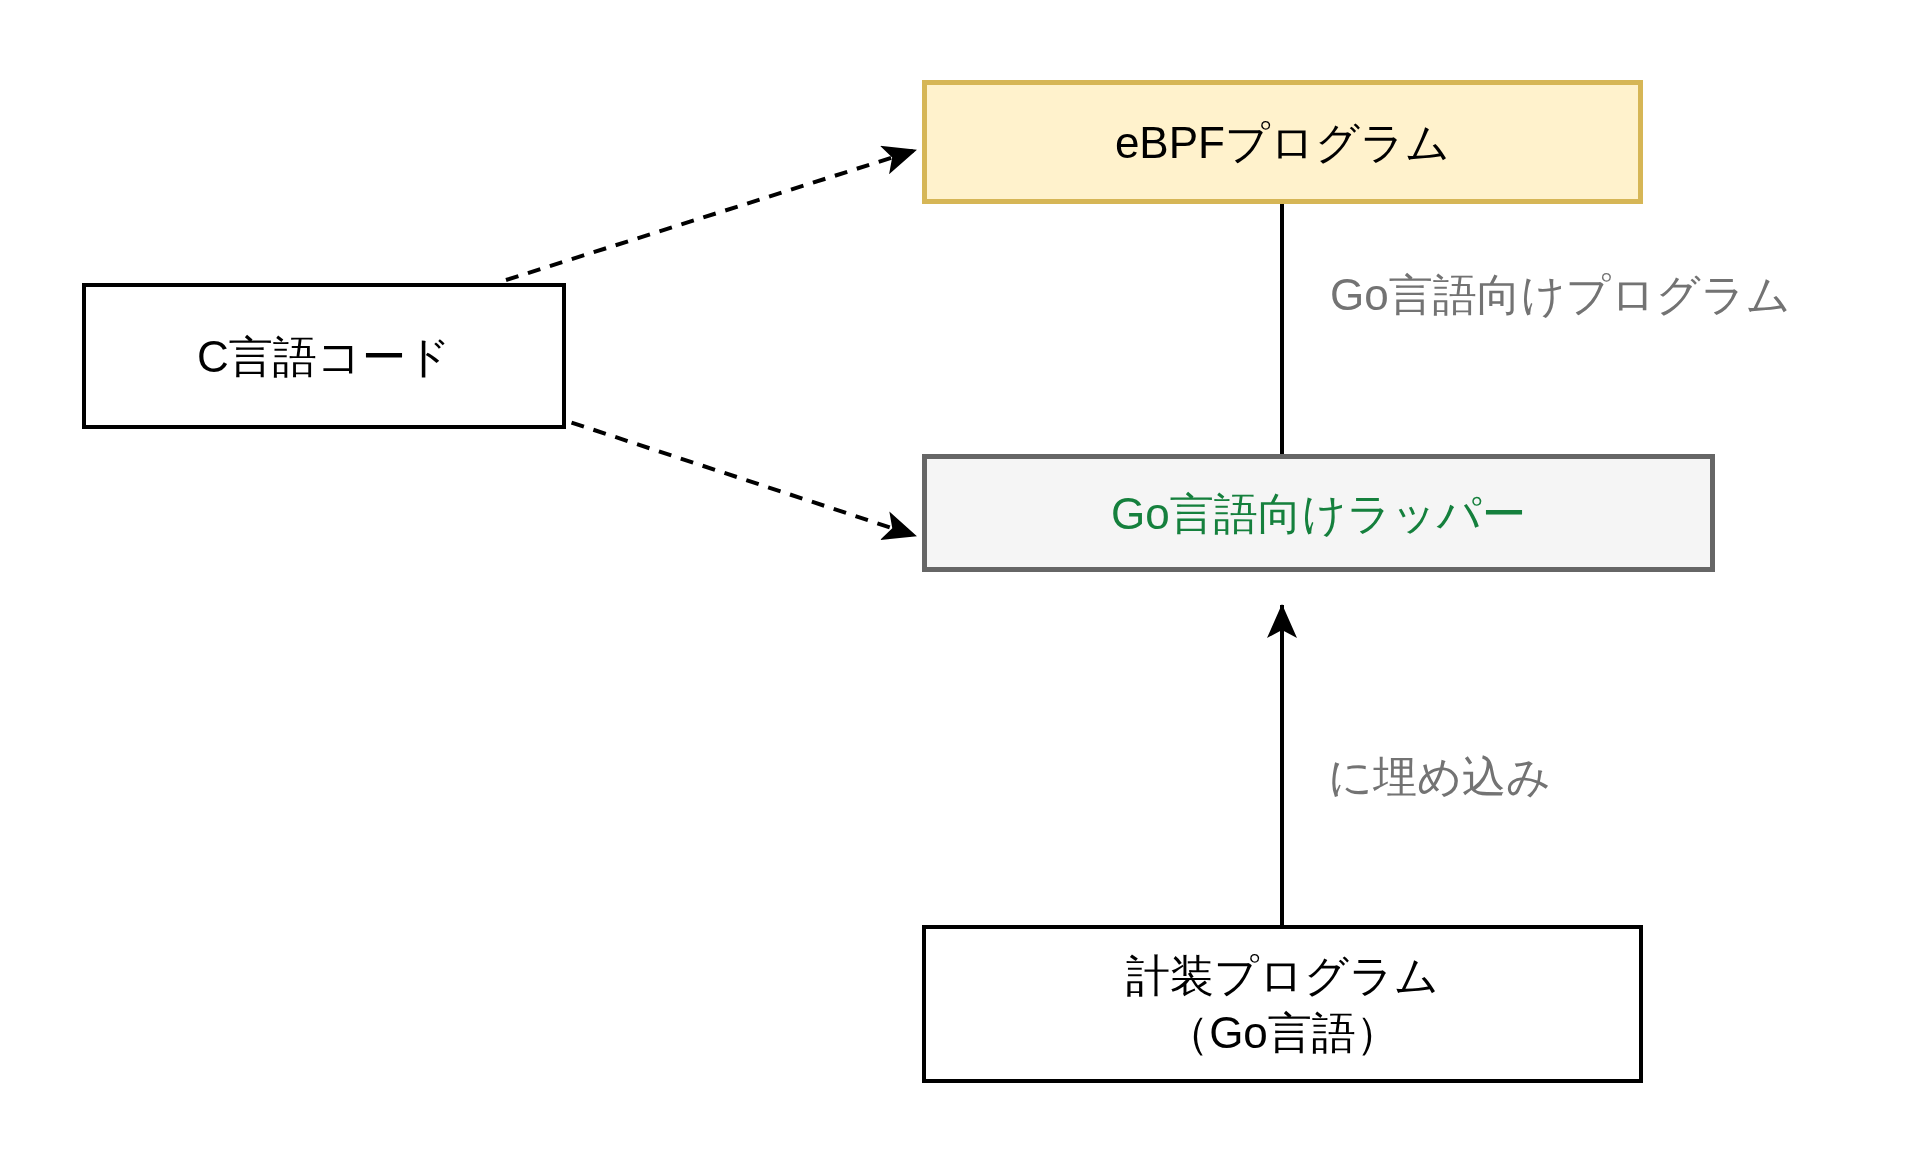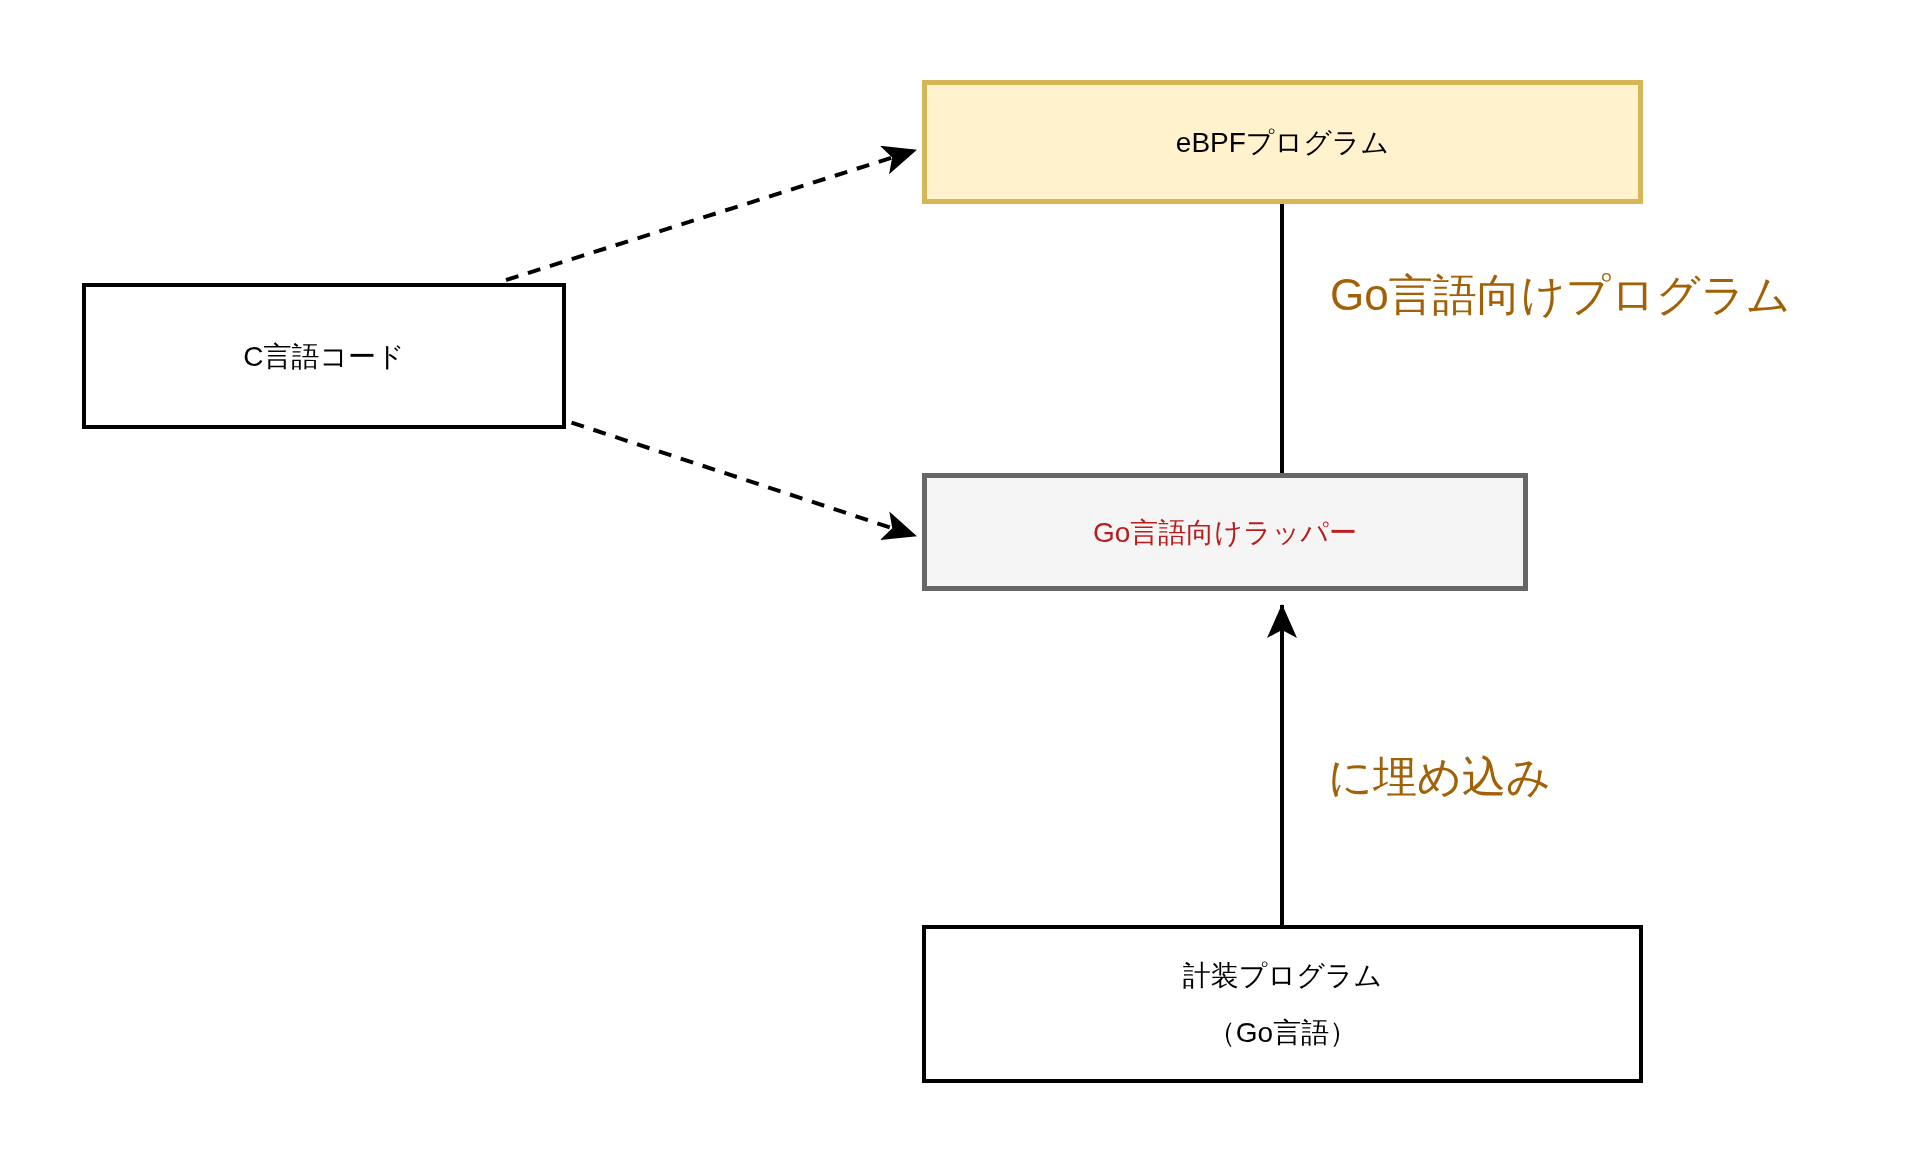--- a/index.html
+++ b/index.html
@@ -22,56 +22,56 @@
     top: 0;
     width: 1924px;
     height: 1164px;
   }
   .node {
     position: absolute;
     display: flex;
     align-items: center;
     justify-content: center;
     text-align: center;
-    font-size: 28px;
+    font-size: 44px;
     line-height: 57px;
     box-sizing: border-box;
     white-space: nowrap;
   }
   .node-c-code {
     left: 82px;  top: 283px;
     width: 484px; height: 146px;
     background: #ffffff;
     border: 4px solid #000000;
   }
   .node-ebpf {
     left: 922px; top: 80px;
     width: 721px; height: 124px;
     background: #FFF2CC;
     border: 5px solid #D6B656;
   }
   .node-go-wrapper {
-    left: 922px; top: 473px;
-    width: 606px; height: 118px;
+    left: 922px; top: 454px;
+    width: 793px; height: 118px;
     background: #F5F5F5;
     border: 5px solid #666666;
-    color: #b91c1c;
+    color: #15803d;
   }
   .node-instr {
     left: 922px; top: 925px;
     width: 721px; height: 158px;
     background: #ffffff;
     border: 4px solid #000000;
     flex-direction: column;
   }
   .edge-label {
     position: absolute;
     font-size: 44px;
     line-height: 58px;
-    color: #a16207;
+    color: #737373;
     white-space: nowrap;
   }
   .label-bpf2go { left: 606px; top: 317px; }
   .label-embed  { left: 1330px; top: 266px; }
   .label-call   { left: 1328px; top: 748px; }
 </style>
 </head>
 <body>
 
 <div class="canvas">

